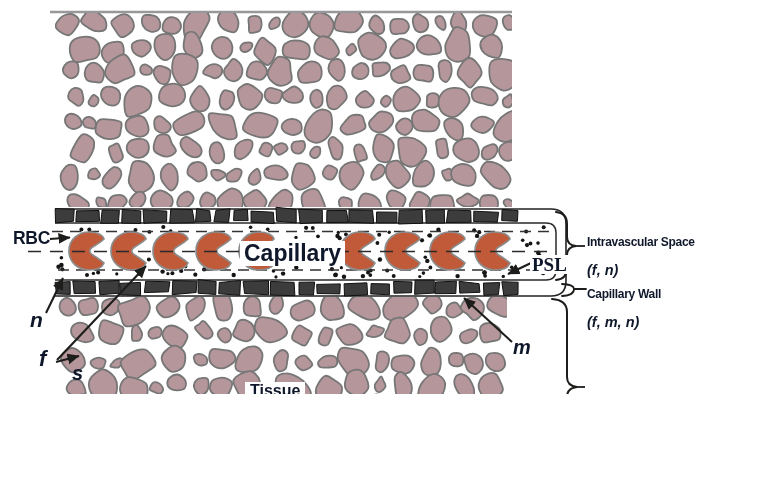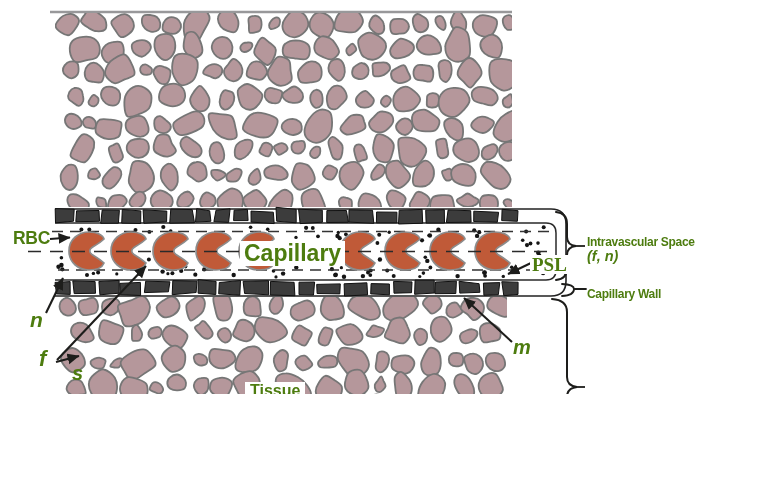--- a/index.html
+++ b/index.html
@@ -1,37 +1,37 @@
 <!DOCTYPE html>
 <html><head>
 <meta charset="utf-8">
 <style>
   * { margin:0; padding:0; box-sizing:border-box; }
   html,body { background:#fff; }
   .fig {
     position:relative; width:768px; height:394px; background:#fff;
-    overflow:hidden; font-family:"Liberation Sans", sans-serif; color:#4d7c0f;
+    overflow:hidden; font-family:"Liberation Sans", sans-serif; color:#0f172a;
   }
   .fig svg { position:absolute; left:0; top:0; }
   .lbl { position:absolute; font-weight:bold; line-height:1; white-space:nowrap; }
   .lbl-rbc       { left:13px;  top:230px; font-size:17.5px; letter-spacing:-0.3px; }
   .lbl-capillary { left:240px; top:241px; font-size:23px; background:#fff; padding:1px 4px; }
   .lbl-psl       { left:530px; top:255px; font-size:19px; background:#fff; padding:0 2px;font-family:Liberation Serif, serif; }
   .lbl-tissue    { left:245px; top:382px; font-size:16px; background:#fff; padding:1px 5px; }
   .mk { position:absolute; font-weight:bold; font-style:italic; line-height:1; }
   .mk-n { left:30px;  top:309px; font-size:21px; }
   .mk-f { left:39px;  top:348px; font-size:22px; }
   .mk-s { left:72px;  top:363px; font-size:20px; }
   .mk-m { left:513px; top:337px; font-size:20px; }
   .annot { position:absolute; left:587px; }
   .annot-intra { top:236px; }
   .annot-wall  { top:288px; }
   .annot-extra { top:377px; }
   .annot-title { font-weight:bold; font-size:12px; line-height:1.05; letter-spacing:-0.3px; white-space:nowrap; }
-  .annot-params{ font-weight:bold; font-style:italic; font-size:14.5px; line-height:1; margin-top:0; }
+  .annot-params{ font-weight:bold; font-style:italic; font-size:14.5px; line-height:1; margin-top:14px; }
 </style>
 </head>
 <body>
 
 <div class="fig">
   <svg id="art" width="768" height="503" viewBox="0 0 768 503">
       <rect x="0" y="0" width="768" height="503" fill="#ffffff"></rect>
       <defs>
         <clipPath id="clipTop">
           <rect x="55" y="13" width="457" height="194"></rect>
@@ -523,16 +523,17 @@
   <div class="mk mk-f">f</div>
   <div class="mk mk-s">s</div>
   <div class="mk mk-m">m</div>
 
   <div class="annot annot-intra">
     <div class="annot-title">Intravascular Space</div>
     <div class="annot-params">(f, n)</div>
   </div>
   <div class="annot annot-wall">
     <div class="annot-title">Capillary Wall</div>
+    <div class="annot-params">(f, m, n)</div>
   </div>
   <div class="annot annot-extra">
   </div>
 </div>
 
 </body></html>

